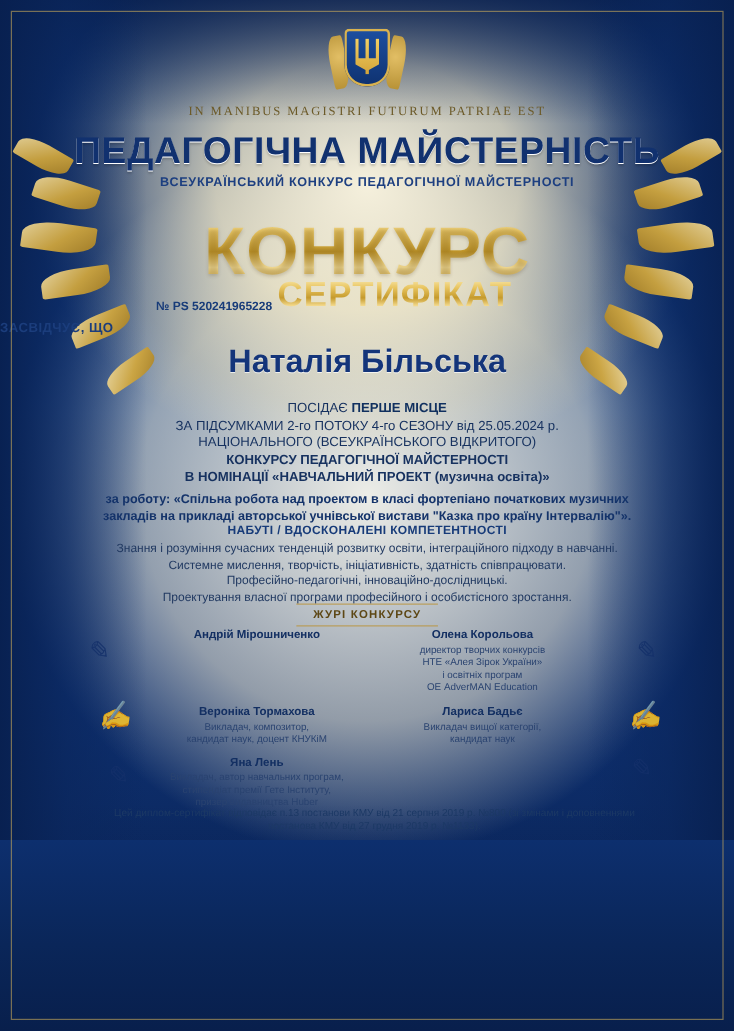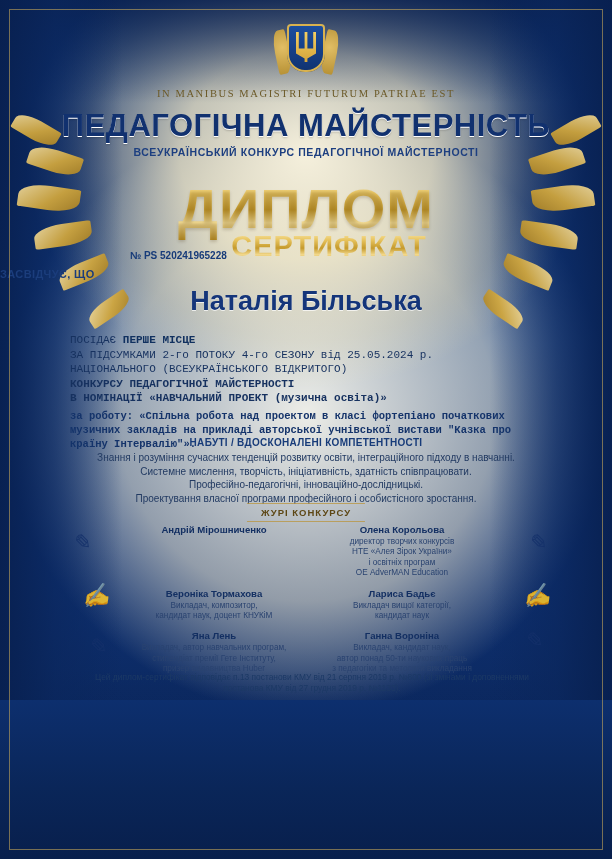--- a/index.html
+++ b/index.html
@@ -99,22 +99,22 @@
     position:absolute;left:0;right:0;top:268px;
     font-size:11px;font-weight:bold;color:#1b3d7c;letter-spacing:.4px;
   }
   .name{
     position:absolute;left:0;right:0;top:286px;text-align:center;
     font-size:27px;font-weight:bold;color:#14357a;
     text-shadow:0 1px 0 rgba(255,255,255,.7);
   }
 
   .blockA{
-    position:absolute;left:70px;right:70px;top:333px;
-    color:#16315f;font-size:11px;line-height:14.5px;font-family:Liberation Mono, monospace;
+    position:absolute;left:70px;right:70px;top:333px;text-align:center;
+    color:#16315f;font-size:11px;line-height:14.5px;
   }
   .blockA b{color:#10305f;}
   .blockA .l-nom{font-weight:bold;}
   .blockA .work{font-weight:bold;font-size:10.5px;line-height:14px;display:block;margin-top:3px;color:#14336a;}
 
   .compHead{
     position:absolute;left:0;right:0;top:437px;text-align:center;
     font-size:10px;font-weight:bold;color:#173b79;letter-spacing:.3px;
   }
   .compList{
@@ -186,21 +186,21 @@
       <div class="wreathR"></div>
       <div class="shield"></div>
       <div class="trident"></div>
     </div>
 
     <div class="latin">IN MANIBUS MAGISTRI FUTURUM PATRIAE EST</div>
 
     <div class="title1">ПЕДАГОГІЧНА МАЙСТЕРНІСТЬ</div>
     <div class="title1sub">ВСЕУКРАЇНСЬКИЙ КОНКУРС ПЕДАГОГІЧНОЇ МАЙСТЕРНОСТІ</div>
 
-    <div class="bigword">ДИПЛОМ</div>
+    <div class="bigword">КОНКУРС</div>
     <div class="bigword2">СЕРТИФІКАТ</div>
 
     <div class="regno">№ PS 520241965228</div>
     <div class="certifies">ЗАСВІДЧУЄ, ЩО</div>
     <div class="name">Наталія Більська</div>
 
     <div class="blockA">
       <div>
         <span>ПОСІДАЄ </span><b>ПЕРШЕ МІСЦЕ</b>
       </div>
@@ -246,26 +246,20 @@
 кандидат наук</div>
         </div>
       </div>
       <div class="jrow">
         <div class="jcell">
           <div class="jname">Яна Лень</div>
           <div class="jdesc" style="white-space:pre-line">Викладач, автор навчальних програм,
 стипендіат премії Гете Інституту,
 призер видавництва Huber</div>
         </div>
-        <div class="jcell">
-          <div class="jname">Ганна Вороніна</div>
-          <div class="jdesc" style="white-space:pre-line">Викладач, кандидат наук,
-автор понад 50-ти наукових праць
-з педагогіки та методики викладання</div>
-        </div>
       </div>
     </div>
 
     <div class="sig" style="left:72px;top:530px;">✎</div>
     <div class="sig" style="left:82px;top:584px;">✍</div>
     <div class="sig" style="left:88px;top:634px;">✎</div>
     <div class="sig" style="right:66px;top:530px;">✎</div>
     <div class="sig" style="right:62px;top:584px;">✍</div>
     <div class="sig" style="right:70px;top:628px;">✎</div>
 

